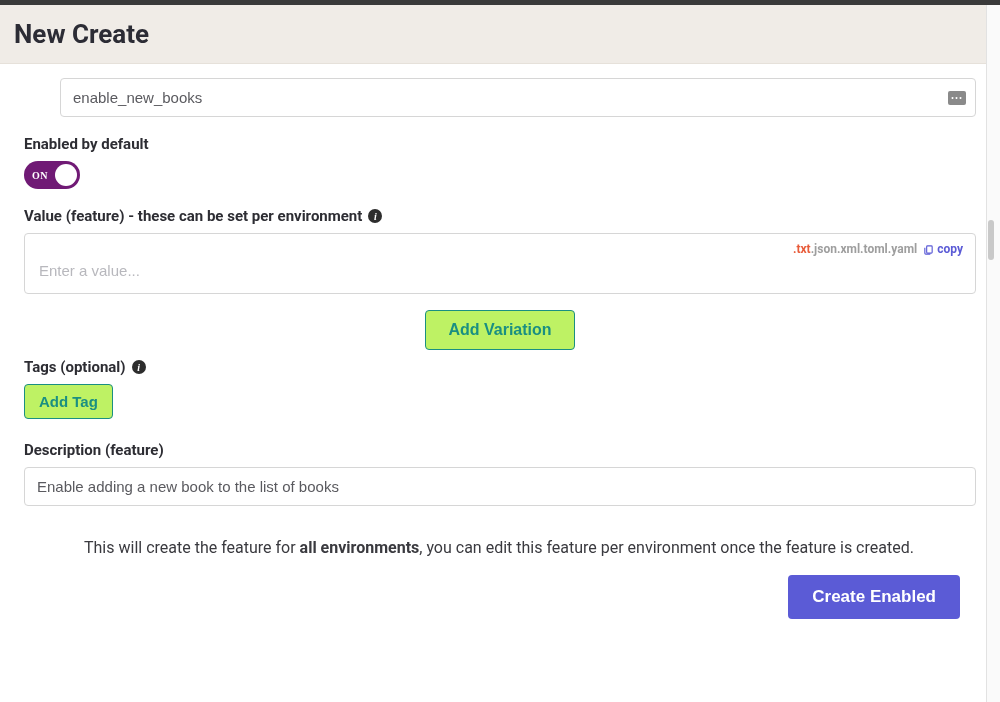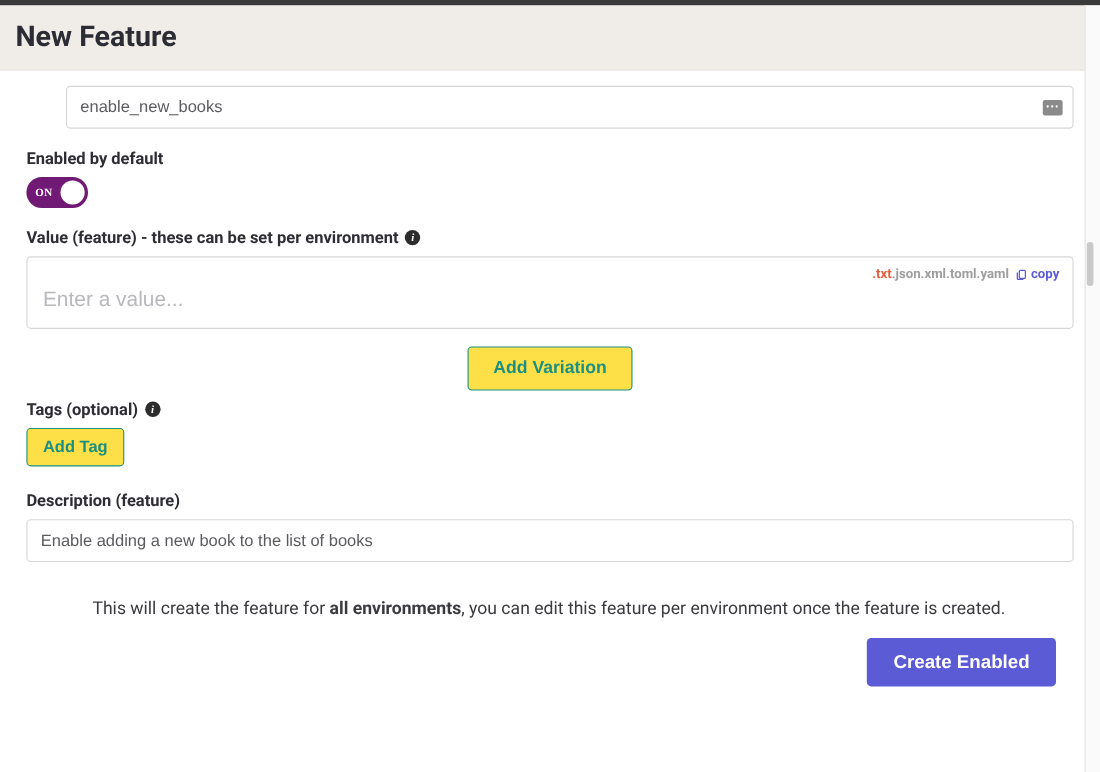--- a/index.html
+++ b/index.html
@@ -135,34 +135,34 @@
       align-items: center;
       gap: 3px;
       margin-left: 6px;
       text-align: right;
     }
     .copy-link svg { width: 11px; height: 11px; }
     .value-input {
       width: 100%;
       border: none;
       padding: 6px 14px 14px 14px;
-      font-size: 19px;
+      font-size: 15px;
       color: #4c1d95;
       background: transparent;
       outline: none;
     }
     .value-input::placeholder { color: #b8b8bd; }
     .center-row {
       display: flex;
       justify-content: center;
       margin-top: 16px;
       margin-bottom: 8px;
     }
     .outline-btn {
-      background: #fde047;
+      background: #bef264;
       border: 1.5px solid #1a8f82;
       color: #1a8f82;
       font-size: 16px;
       font-weight: 700;
       padding: 10px 22px;
       border-radius: 4px;
       cursor: pointer;
     }
     .outline-btn.small {
       padding: 8px 14px;
@@ -220,21 +220,21 @@
       background: #c9c9c9;
       border-radius: 3px;
     }
   </style>
 </head>
 <body>
 
 <div class="top-border"></div>
 
 <div class="header-bar">
-  <h1>New Feature</h1>
+  <h1>New Create</h1>
 </div>
 
 <div class="content">
 
   <div class="field">
     <div class="input-wrap">
       <input type="text" class="text-input" value="enable_new_books" style="">
       <div class="input-dots">•••</div>
     </div>
   </div>

